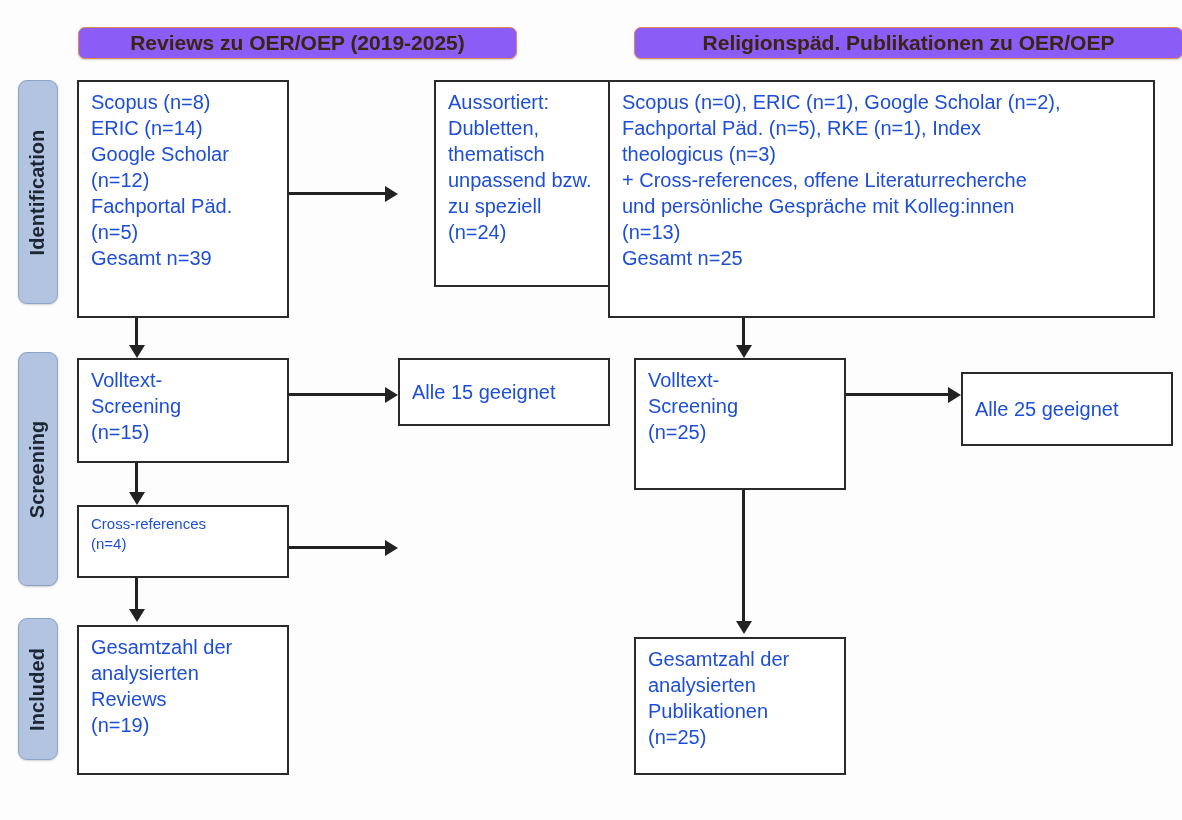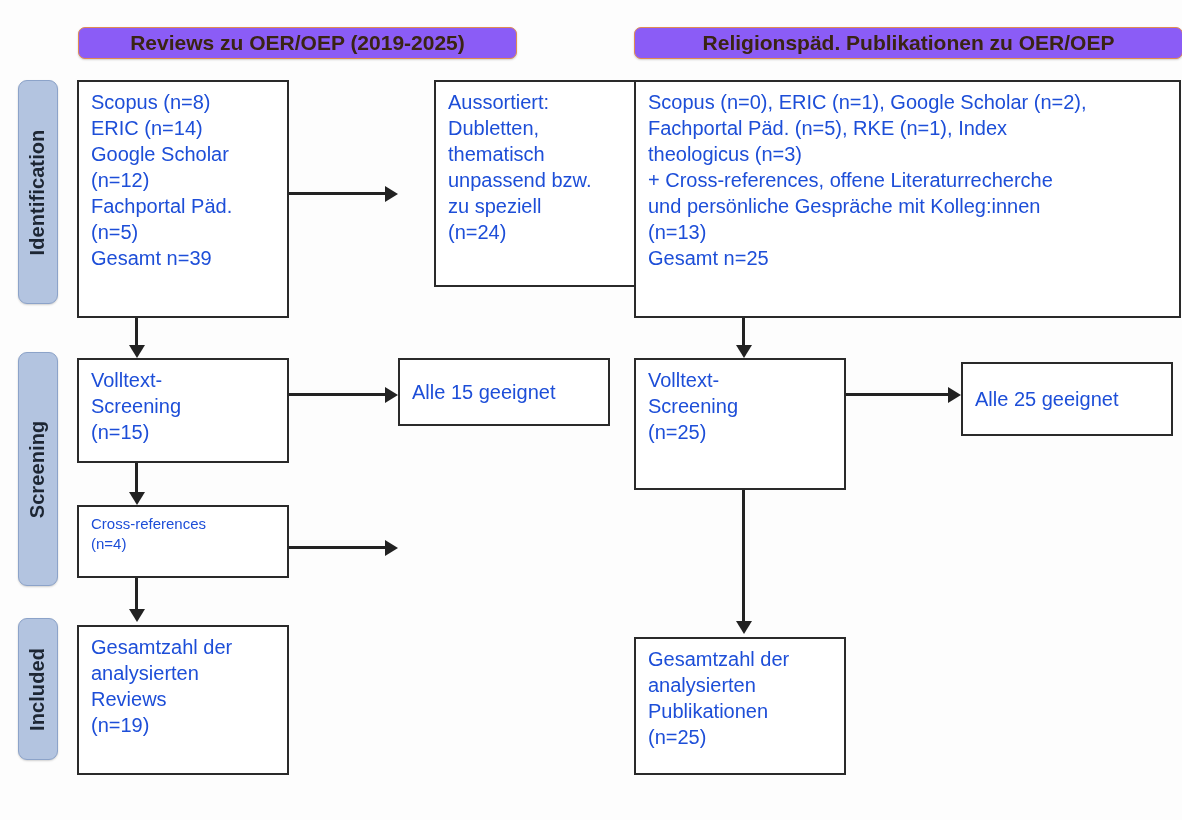--- a/index.html
+++ b/index.html
@@ -164,36 +164,36 @@
   <div class="arrow-right" style="left:385px; top:539.5px;"></div>
 
   <div class="conn-v" style="left:135px; top:578px; width:3px; height:31px;"></div>
   <div class="arrow-down" style="left:128.5px; top:609px;"></div>
 
   <div class="flow-box" style="left:77px; top:625px; width:212px; height:150px; font-size:20px;">Gesamtzahl der
 analysierten
 Reviews
 (n=19)</div>
 
-  <div class="flow-box" style="left:634px; top:80px; width:547px; height:238px; font-size:20px;">Scopus (n=0), ERIC (n=1), Google Scholar (n=2),
+  <div class="flow-box" style="left:608px; top:80px; width:547px; height:238px; font-size:20px;">Scopus (n=0), ERIC (n=1), Google Scholar (n=2),
 Fachportal Päd. (n=5), RKE (n=1), Index
 theologicus (n=3)
 + Cross-references, offene Literaturrecherche
 und persönliche Gespräche mit Kolleg:innen
 (n=13)
 Gesamt n=25</div>
 
   <div class="conn-v" style="left:742px; top:318px; width:3px; height:27px;"></div>
   <div class="arrow-down" style="left:735.5px; top:345px;"></div>
 
   <div class="flow-box" style="left:634px; top:358px; width:212px; height:132px; font-size:20px;">Volltext-
 Screening
 (n=25)</div>
 
-  <div class="flow-box center-mid" style="left:961px; top:362px; width:212px; height:74px; font-size:20px;">Alle 25 geeignet</div>
+  <div class="flow-box center-mid" style="left:961px; top:372px; width:212px; height:74px; font-size:20px;">Alle 25 geeignet</div>
 
   <div class="conn-h" style="left:846px; top:393px; width:102px;"></div>
   <div class="arrow-right" style="left:948px; top:386.5px;"></div>
 
   <div class="conn-v" style="left:742px; top:490px; width:3px; height:131px;"></div>
   <div class="arrow-down" style="left:735.5px; top:621px;"></div>
 
   <div class="flow-box" style="left:634px; top:637px; width:212px; height:138px; font-size:20px;">Gesamtzahl der
 analysierten
 Publikationen

